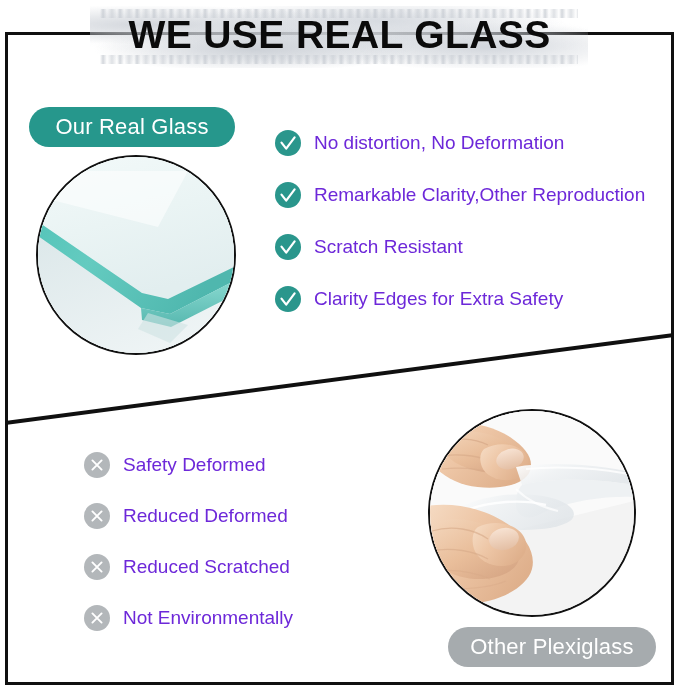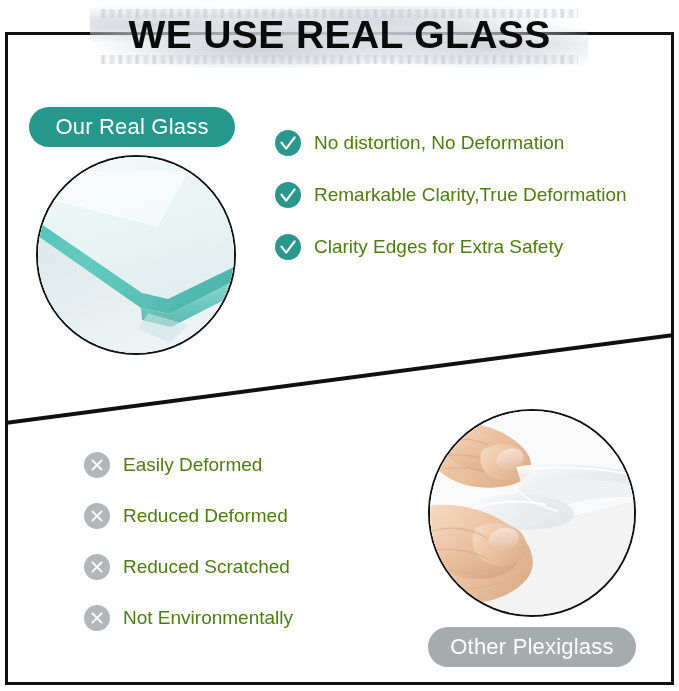--- a/index.html
+++ b/index.html
@@ -103,21 +103,21 @@
     box-sizing: border-box;
   }
   .badge-real {
     left: 29px;
     top: 107px;
     width: 206px;
     height: 40px;
     background: #26978c;
   }
   .badge-other {
-    left: 428px;
+    left: 448px;
     top: 627px;
     width: 208px;
     height: 40px;
     background: #a6abae;
   }
 
   
   .photo {
     position: absolute;
     border-radius: 50%;
@@ -176,21 +176,21 @@
   .icon-cross { background: #b3b7ba; }
 
   .icon-badge svg {
     position: absolute;
     left: 0;
     top: 0;
   }
 
   .row-label {
     font-size: 19px;
-    color: #4d7c0f;
+    color: #6d28d9;
     line-height: 26px;
     white-space: nowrap;
   }
   .list-cons .row-label { font-size: 19px; }
 </style>
 </head>
 <body>
 
 <div id="infographic">
 
@@ -253,40 +253,48 @@
           </svg>
       </span>
       <span class="row-label">No distortion, No Deformation</span>
     </div>
     <div class="list-row">
       <span class="icon-badge icon-check">
         <svg width="26" height="26" viewBox="0 0 26 26">
             <path d="M6.5 12.6 L11.2 18.6 L19.6 7.4" fill="none" stroke="#ffffff" stroke-width="2.2" stroke-linecap="round" stroke-linejoin="round"></path>
           </svg>
       </span>
-      <span class="row-label">Remarkable Clarity,True Deformation</span>
+      <span class="row-label">Remarkable Clarity,Other Reproduction</span>
     </div>
     <div class="list-row">
       <span class="icon-badge icon-check">
         <svg width="26" height="26" viewBox="0 0 26 26">
             <path d="M6.5 12.6 L11.2 18.6 L19.6 7.4" fill="none" stroke="#ffffff" stroke-width="2.2" stroke-linecap="round" stroke-linejoin="round"></path>
           </svg>
       </span>
+      <span class="row-label">Scratch Resistant</span>
+    </div>
+    <div class="list-row">
+      <span class="icon-badge icon-check">
+        <svg width="26" height="26" viewBox="0 0 26 26">
+            <path d="M6.5 12.6 L11.2 18.6 L19.6 7.4" fill="none" stroke="#ffffff" stroke-width="2.2" stroke-linecap="round" stroke-linejoin="round"></path>
+          </svg>
+      </span>
       <span class="row-label">Clarity Edges for Extra Safety</span>
     </div>
   </div>
 
   <div class="list list-cons">
     <div class="list-row">
       <span class="icon-badge icon-cross">
         <svg width="26" height="26" viewBox="0 0 26 26">
             <path d="M8.4 8.4 L17.6 17.6 M17.6 8.4 L8.4 17.6" fill="none" stroke="#ffffff" stroke-width="1.9" stroke-linecap="round"></path>
           </svg>
       </span>
-      <span class="row-label">Easily Deformed</span>
+      <span class="row-label">Safety Deformed</span>
     </div>
     <div class="list-row">
       <span class="icon-badge icon-cross">
         <svg width="26" height="26" viewBox="0 0 26 26">
             <path d="M8.4 8.4 L17.6 17.6 M17.6 8.4 L8.4 17.6" fill="none" stroke="#ffffff" stroke-width="1.9" stroke-linecap="round"></path>
           </svg>
       </span>
       <span class="row-label">Reduced Deformed</span>
     </div>
     <div class="list-row">

